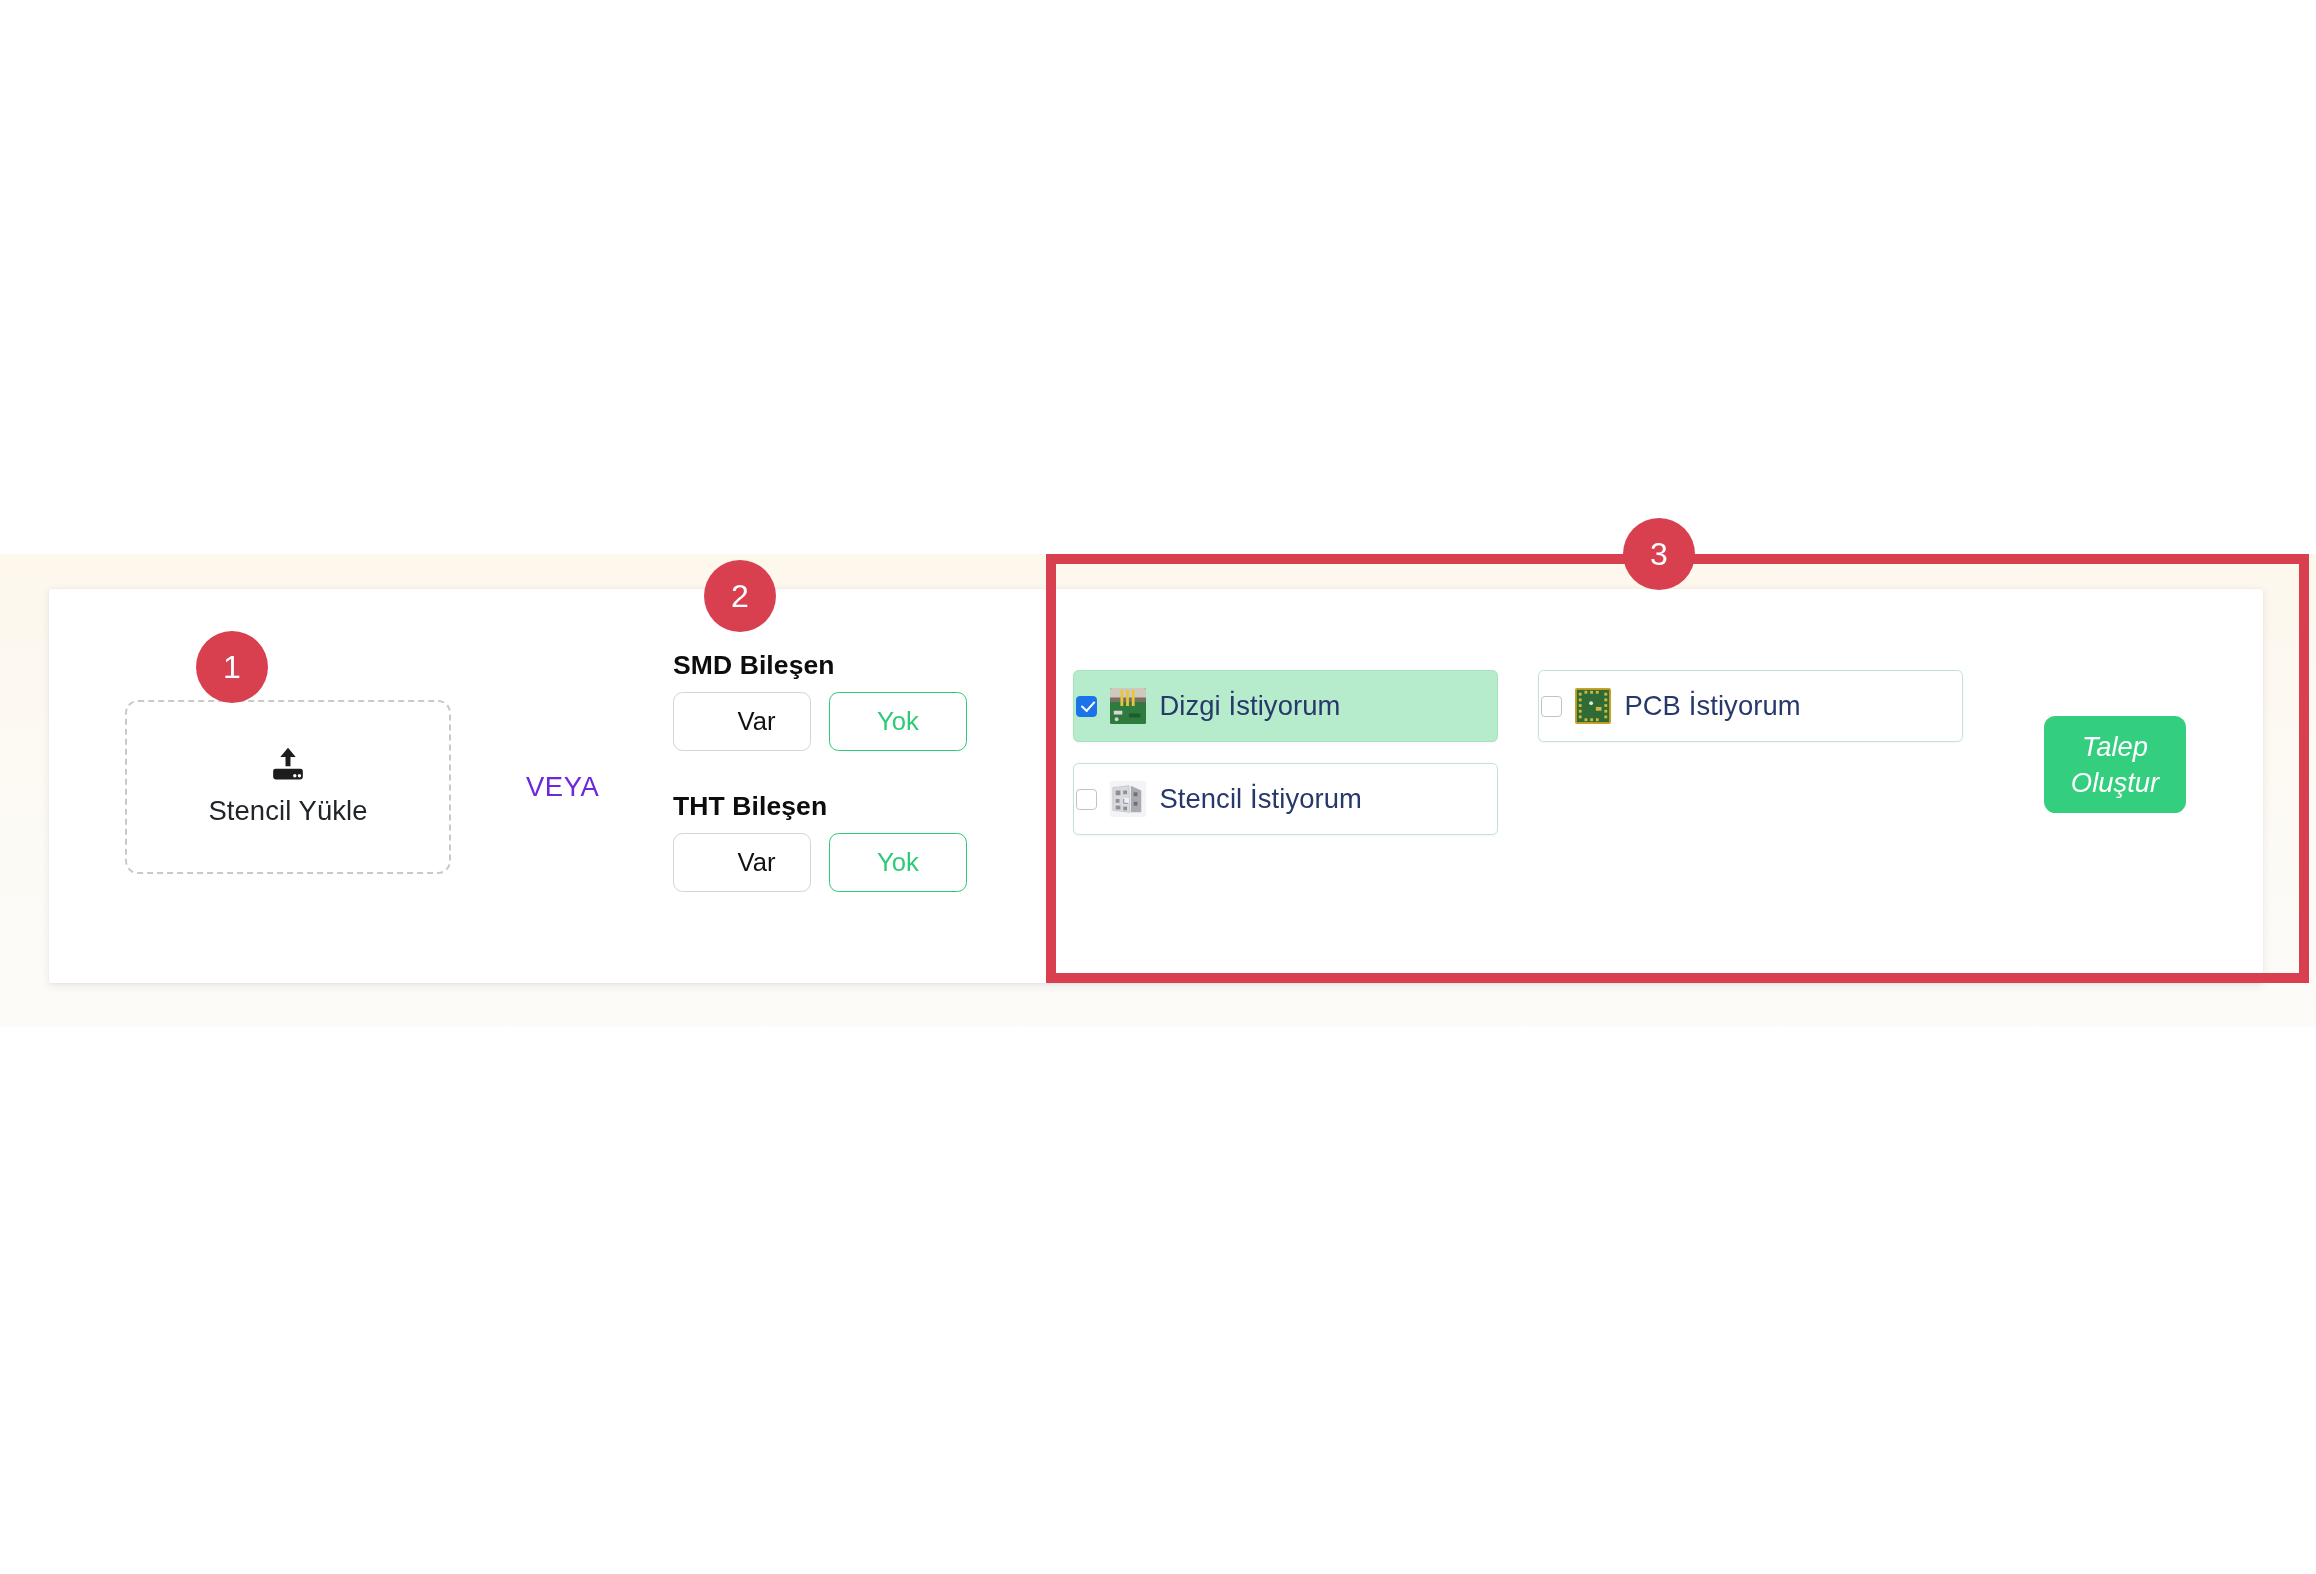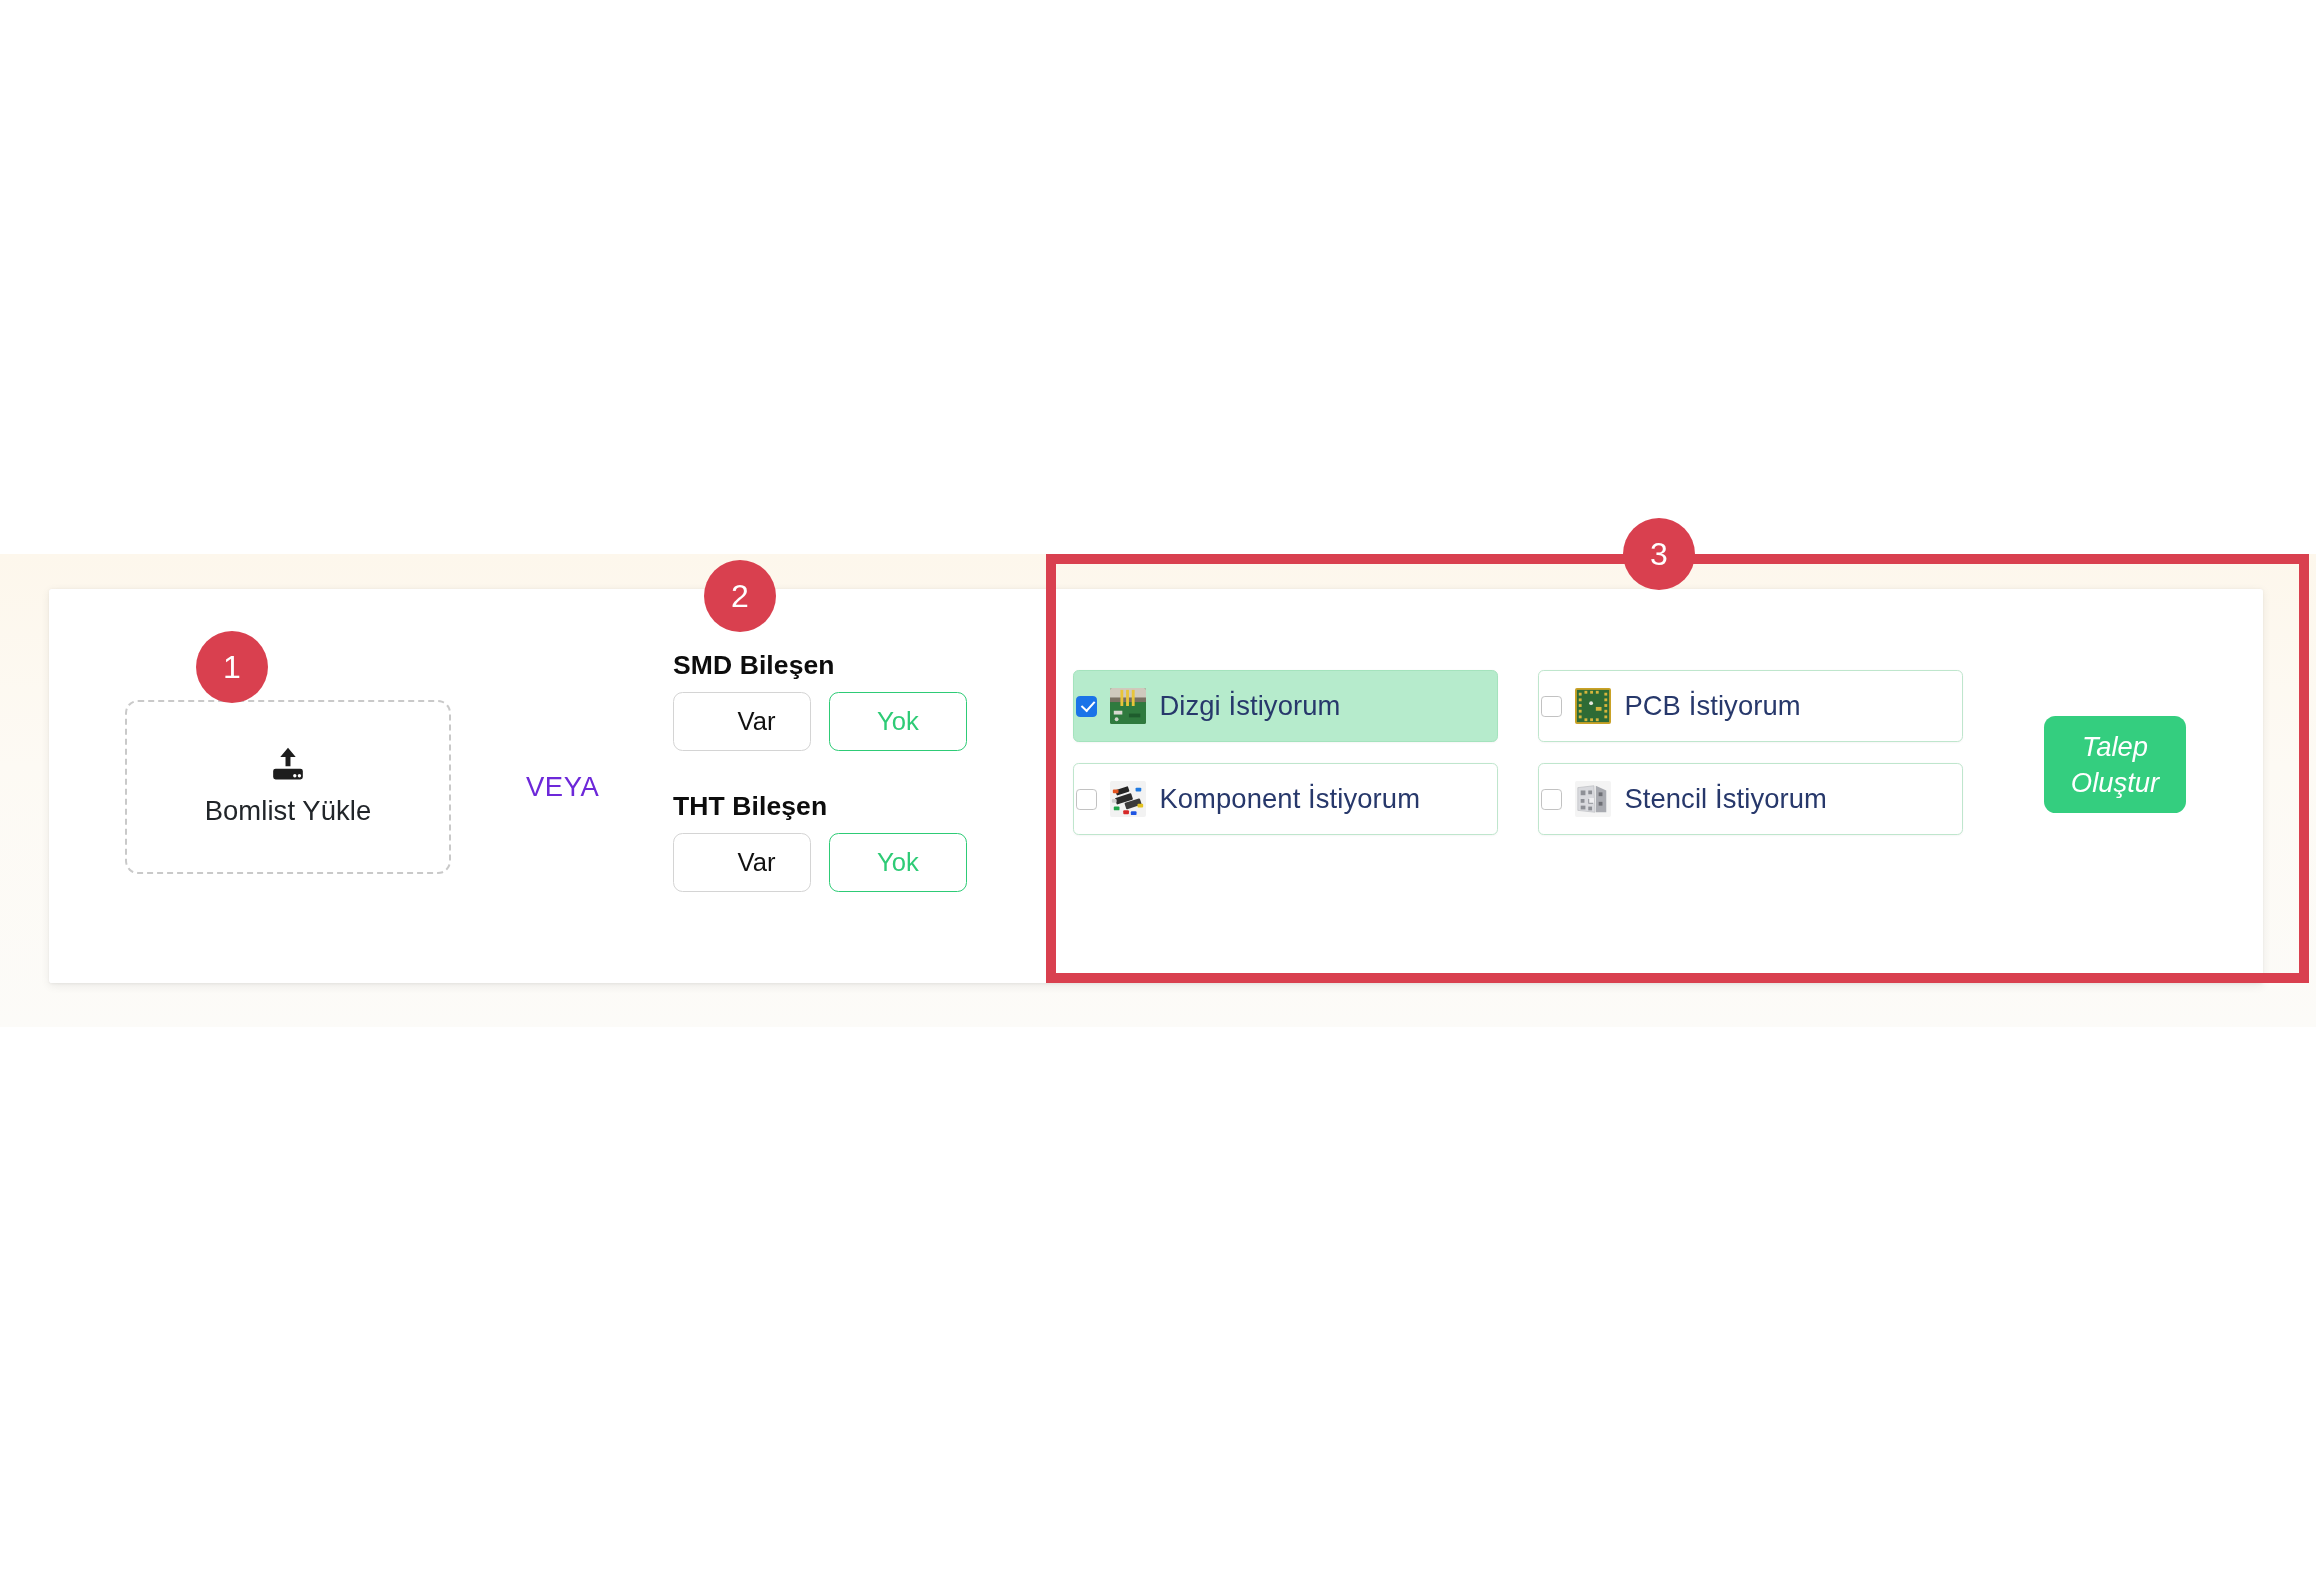--- a/index.html
+++ b/index.html
@@ -245,21 +245,21 @@
 
 <div class="upload-zone">
   <span class="upload-icon">
     <svg viewBox="0 0 24 22" width="38" height="34" aria-hidden="true">
       <path d="M12 0.5 L17 6.5 H13.6 V12.5 H10.4 V6.5 H7 Z" fill="#1d1d1d"></path>
       <path d="M4 14 H20 A1.6 1.6 0 0 1 21.6 15.6 V19.4 A1.6 1.6 0 0 1 20 21 H4 A1.6 1.6 0 0 1 2.4 19.4 V15.6 A1.6 1.6 0 0 1 4 14 Z" fill="#1d1d1d"></path>
       <circle cx="16.4" cy="18.6" r="1.1" fill="#ffffff"></circle>
       <circle cx="19.4" cy="18.6" r="1.1" fill="#ffffff"></circle>
     </svg>
   </span>
-  <span class="upload-label">Bomlist Yükle</span>
+  <span class="upload-label">Stencil Yükle</span>
 </div>
 
 <div class="veya">VEYA</div>
 
 <div class="toggle-group group-smd">
   <div class="group-title">SMD Bileşen</div>
   <div class="btn-row">
     <div class="seg-btn inactive">Var</div>
     <div class="seg-btn active">Yok</div>
   </div>
@@ -324,41 +324,20 @@
           <rect x="22" y="20" width="6" height="4" fill="#d7b63c"></rect>
         </svg>
       </span>
       <span class="choice-label">PCB İstiyorum</span>
     </div>
 
   </div>
 
   <div class="choice-row">
 
-    <div class="choice-card">
-      <span class="cb"></span>
-      <span class="thumb">
-        <svg viewBox="0 0 38 38" width="36" height="36" aria-hidden="true">
-          <rect width="38" height="38" fill="#f2f2f2"></rect>
-          <g transform="rotate(-18 19 19)">
-            <rect x="6" y="14" width="18" height="7" rx="1" fill="#2b2b2b"></rect>
-            <rect x="14" y="22" width="17" height="7" rx="1" fill="#3a3a3a"></rect>
-            <rect x="9" y="6" width="14" height="6" rx="1" fill="#242424"></rect>
-          </g>
-          <rect x="3" y="9" width="6" height="4" rx="1" fill="#e2541f"></rect>
-          <rect x="27" y="7" width="6" height="4" rx="1" fill="#1f7ae2"></rect>
-          <rect x="29" y="24" width="6" height="4" rx="1" fill="#e2c11f"></rect>
-          <rect x="4" y="27" width="6" height="4" rx="1" fill="#1fa54a"></rect>
-          <rect x="14" y="31" width="6" height="4" rx="1" fill="#d62828"></rect>
-          <rect x="22" y="32" width="6" height="4" rx="1" fill="#1f55e2"></rect>
-          <rect x="2" y="19" width="5" height="4" rx="1" fill="#cfcfcf"></rect>
-        </svg>
-      </span>
-      <span class="choice-label">Komponent İstiyorum</span>
-    </div>
 
     <div class="choice-card">
       <span class="cb"></span>
       <span class="thumb">
         <svg viewBox="0 0 38 38" width="36" height="36" aria-hidden="true">
           <rect width="38" height="38" fill="#f4f4f4"></rect>
           <polygon points="3,7 20,5 21,33 3,31" fill="#d9dade" stroke="#b9bbc0" stroke-width="0.7"></polygon>
           <polygon points="22,5 33,10 33,33 22,33" fill="#a9abb1"></polygon>
           <g fill="#8e9096">
             <rect x="6" y="10" width="5" height="5"></rect>

